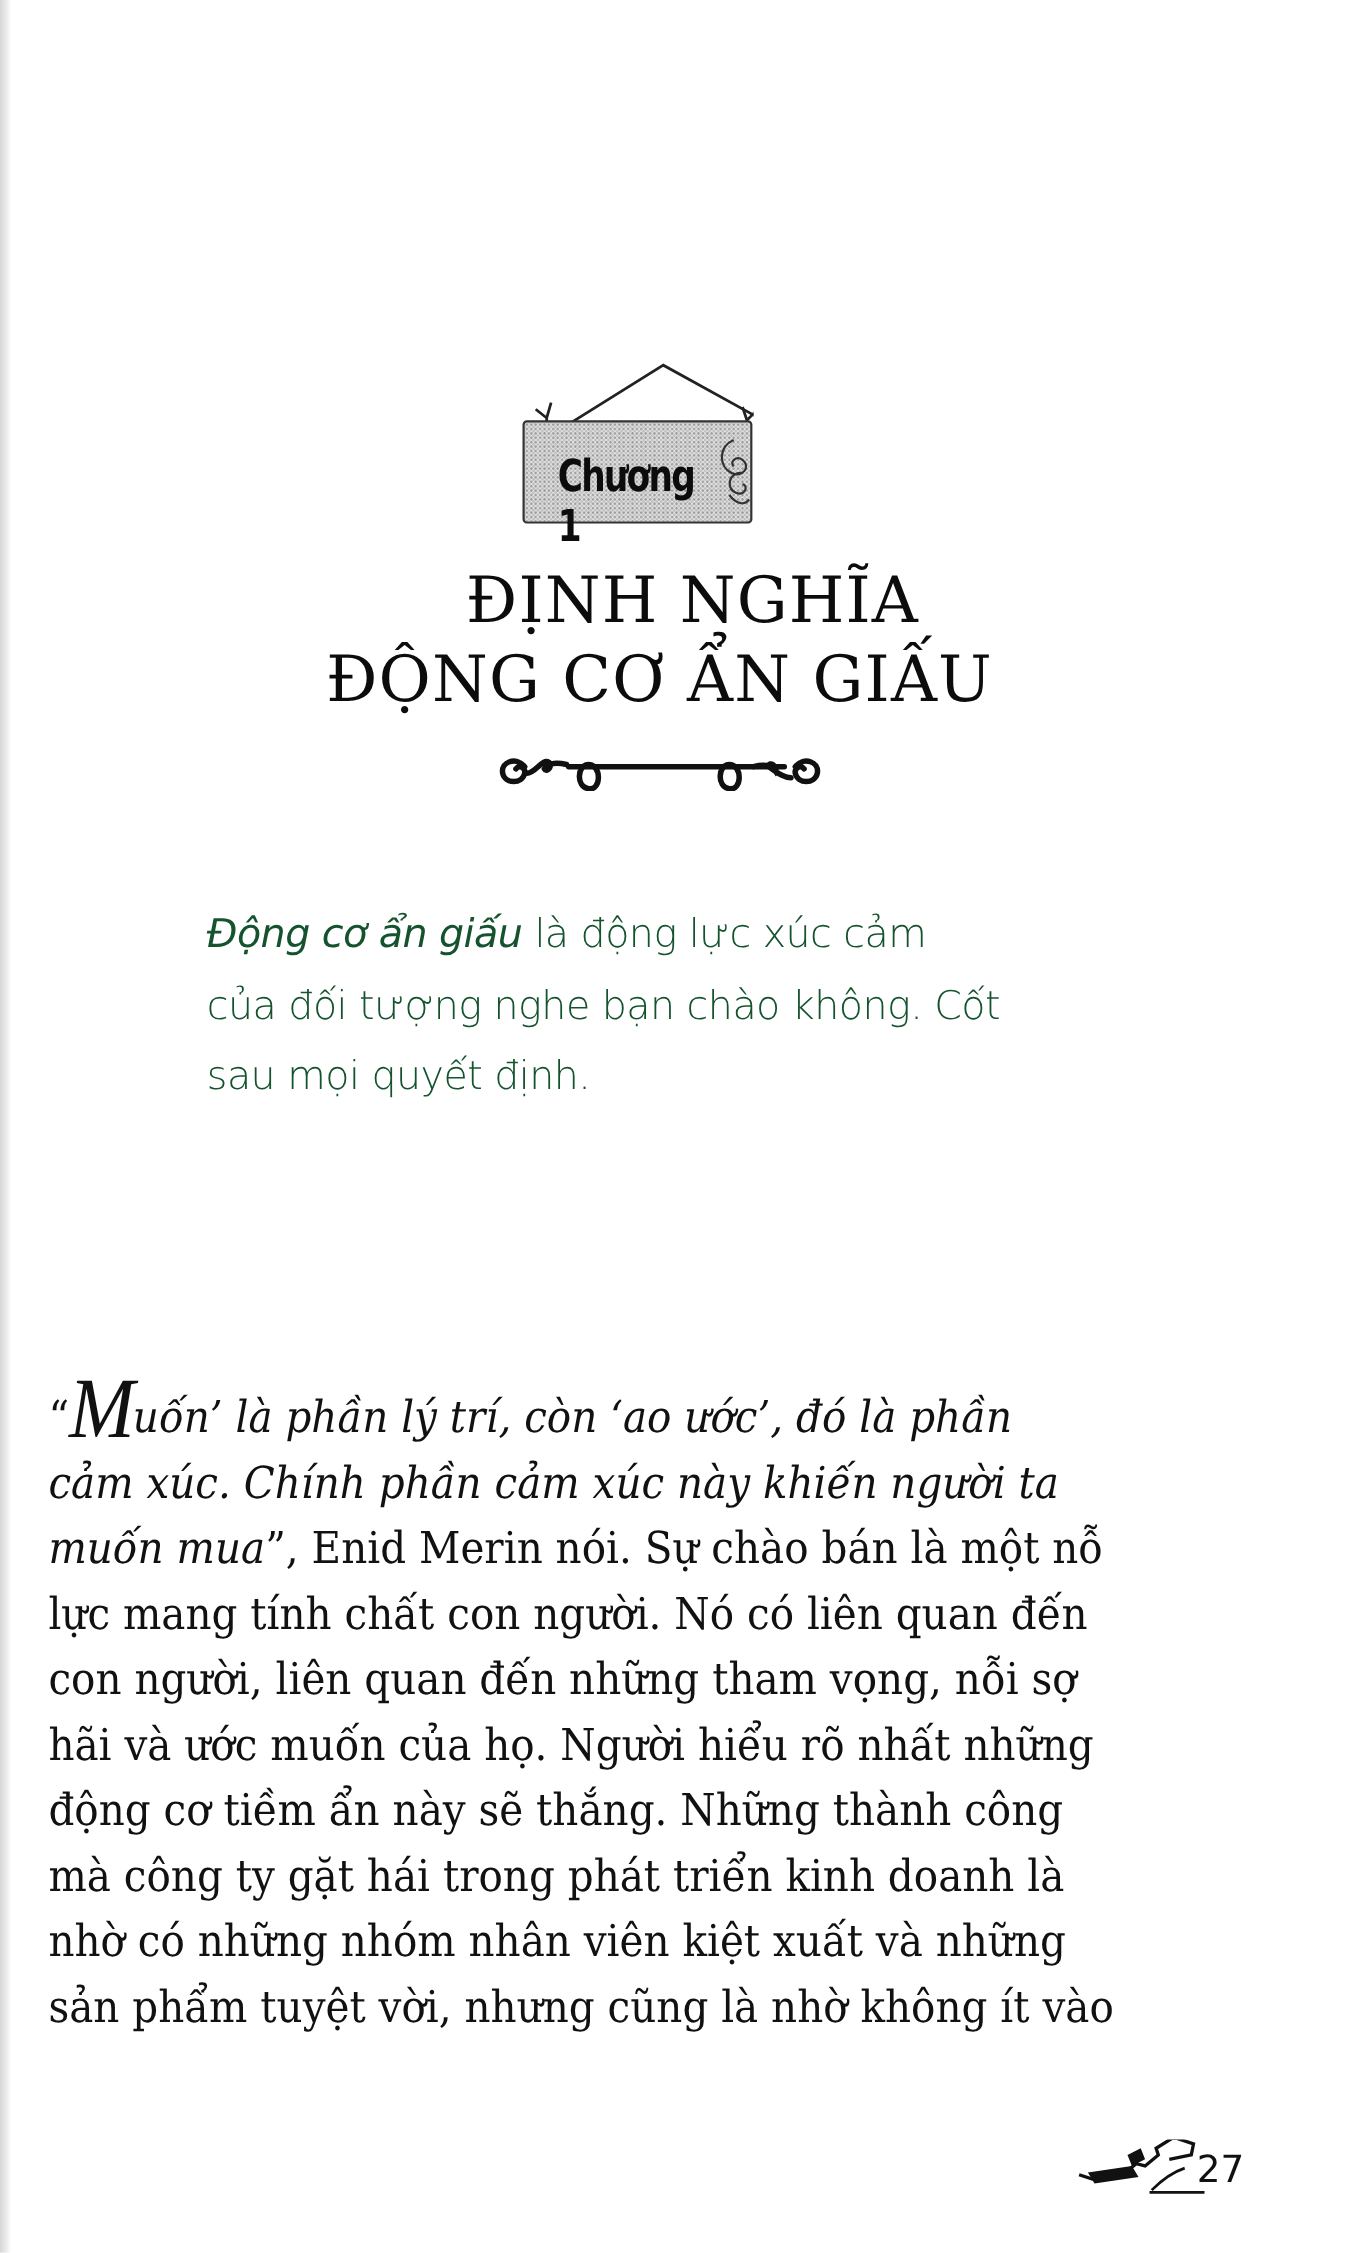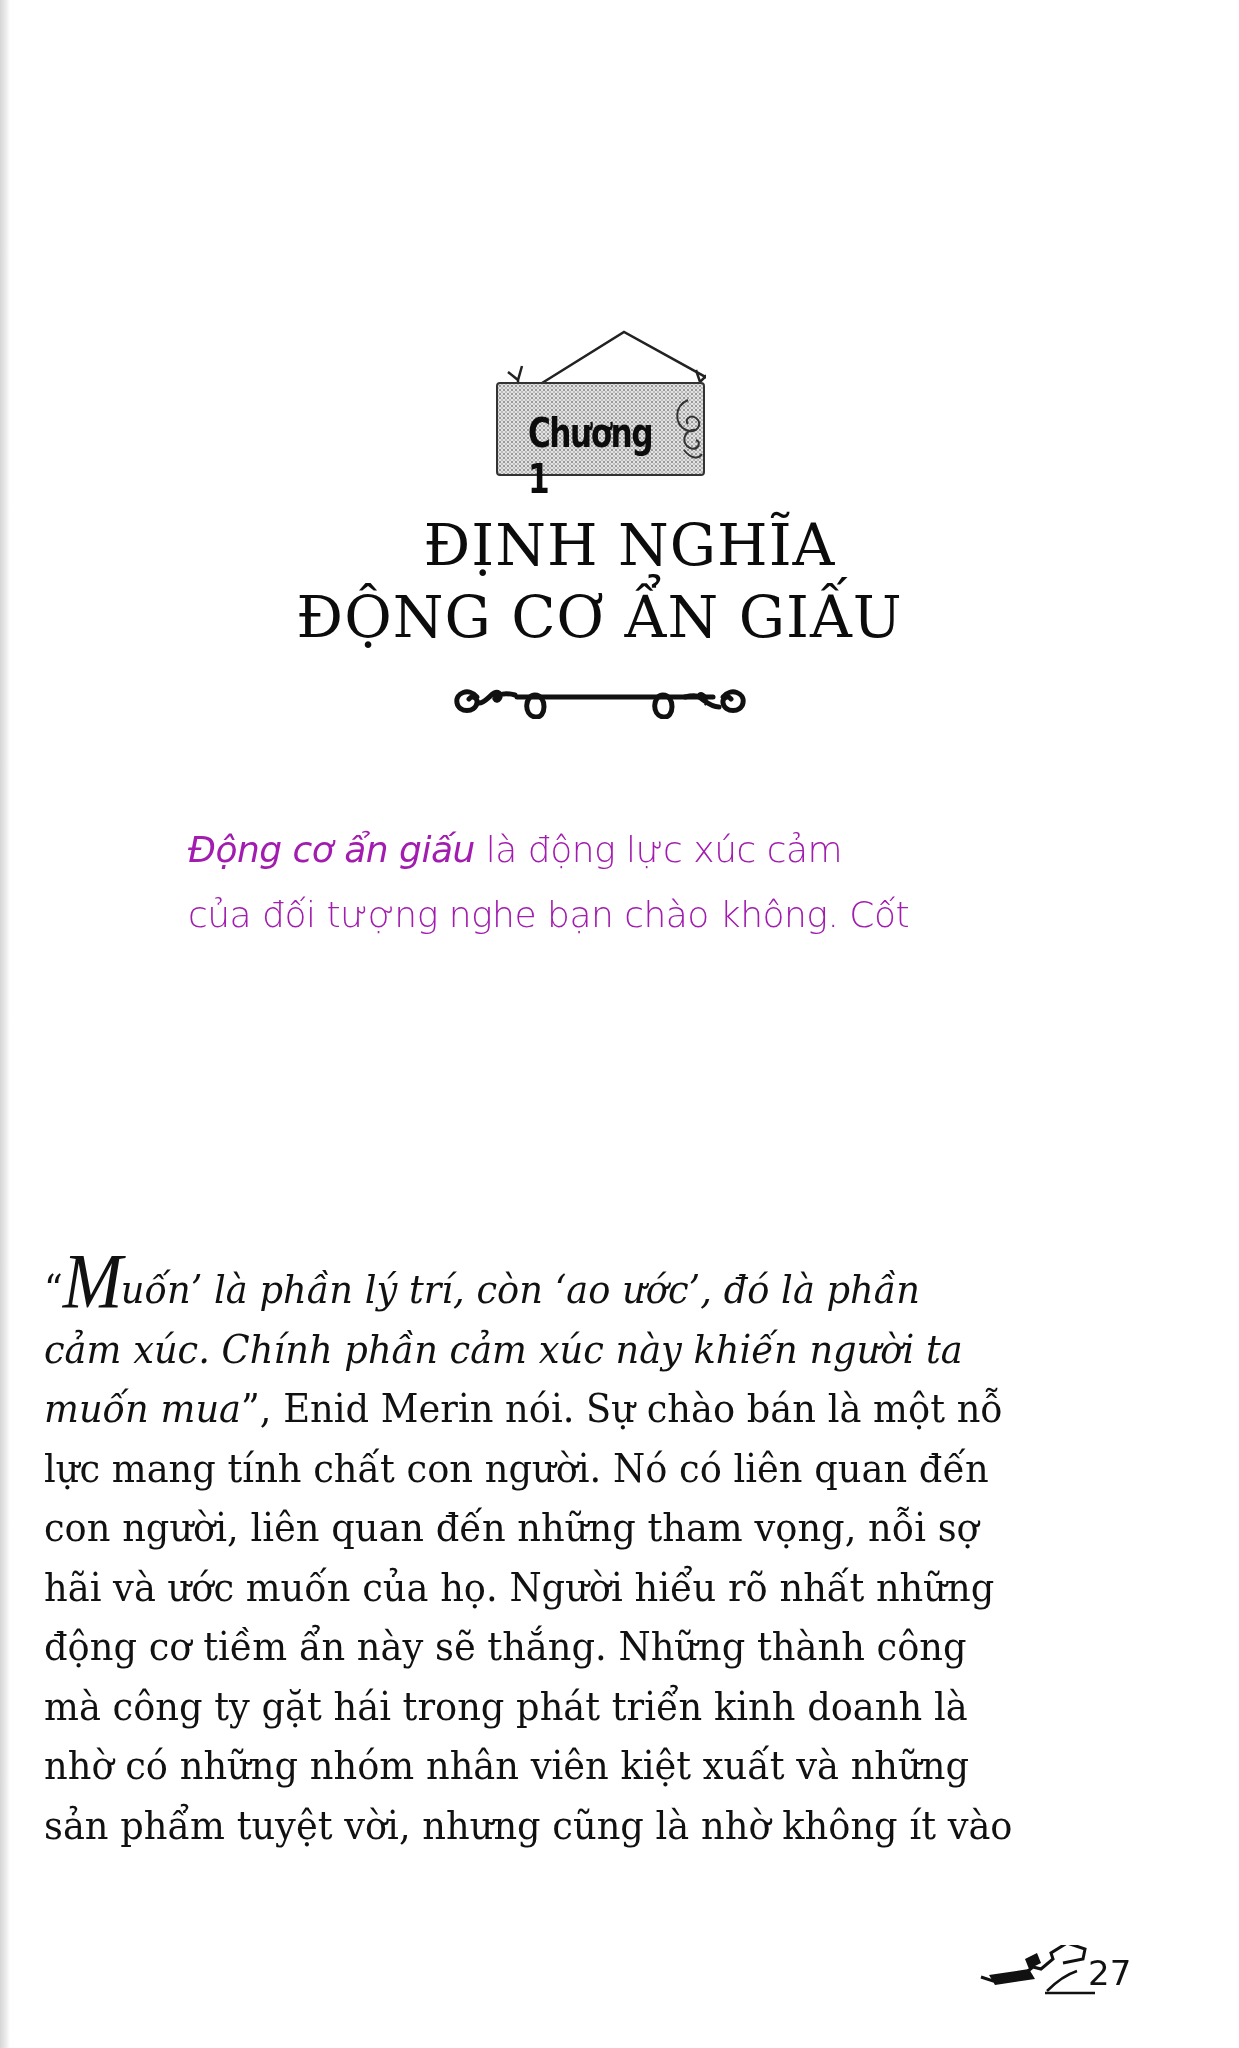--- a/index.html
+++ b/index.html
@@ -5,21 +5,21 @@
   html, body { margin:0; padding:0; }
   body {
     width:1239px; height:2048px; background:#fff; position:relative; overflow:hidden;
     color:#111;
   }
   .edge {
     position:absolute; left:0; top:0; width:10px; height:2048px;
     background:linear-gradient(90deg,#d6d6d6 0%,#ececec 60%,#fff 100%);
   }
   
-  .sign { position:absolute; left:496px; top:330px; width:210px; height:145px; }
+  .sign { position:absolute; left:475px; top:330px; width:210px; height:145px; }
   .sign svg { position:absolute; left:0; top:0; }
   .sign-plate {
     position:absolute; left:0; top:52px; width:205px; height:90px;
     border:2px solid #333; border-radius:4px;
     background:
       radial-gradient(#9a9a9a 1px, transparent 1.2px) 0 0/4px 4px,
       radial-gradient(#bdbdbd 1px, transparent 1.2px) 2px 2px/4px 4px,
       #e2e2e2;
   }
   .sign-label {
@@ -32,21 +32,21 @@
     position:absolute; left:0; width:1239px; text-align:center;
     font-family:"DejaVu Serif", serif; font-size:58px; line-height:1; color:#0c0c0c;
     letter-spacing:1px;
   }
   .t1 { top:516px; left:10px; }
   .t2 { top:588px; left:-20px; }
   .divider { position:absolute; left:445px; top:675px; }
   .intro {
     position:absolute; left:188px; top:818px; width:880px;
     font-family:"DejaVu Sans", sans-serif; font-size:36px; line-height:64.5px;
-    color:#a21caf; letter-spacing:-0.5px; font-weight:300;
+    color:#14532d; letter-spacing:-0.5px; font-weight:300;
   }
   .intro .ln { white-space:nowrap; display:block; }
   .intro em { font-style:italic; }
   .body {
     position:absolute; left:44px; top:1260px; width:1100px;
     font-family:"DejaVu Serif", serif; font-size:40px; line-height:59.5px; color:#111;
     transform:scaleX(0.92); transform-origin:left;
   }
   .body .ln { display:block; white-space:nowrap; }
   .body em { font-style:italic; }
@@ -92,20 +92,21 @@
     <path d="M90,20 c-10,0 -12,20 0,22 c12,2 12,-22 0,-22"></path>
     <path d="M218,20 c-10,0 -12,20 0,22 c12,2 12,-22 0,-22"></path>
     <path d="M240,22 c8,-2 16,-2 20,4 c2,-4 -6,-10 -6,-4 c6,4 12,10 20,10"></path>
     <path d="M278,22 c8,-10 22,-4 20,6 c-2,10 -18,10 -20,0 c-1,-5 5,-8 8,-4"></path>
   </g>
 </svg>
 
 <div class="intro">
   <span class="ln"><em>Động cơ ẩn giấu</em><span> là động lực xúc cảm</span></span>
   <span class="ln">của đối tượng nghe bạn chào không. Cốt</span>
+  <span class="ln">sau mọi quyết định.</span>
 </div>
 
 <div class="body">
   <span class="ln">
     <span>“</span><span class="dropcap">M</span><em>uốn’ là phần lý trí, còn ‘ao ước’, đó là phần</em>
   </span>
   <span class="ln"><em>cảm xúc. Chính phần cảm xúc này khiến người ta</em></span>
   <span class="ln"><em>muốn mua</em><span>”, Enid Merin nói. Sự chào bán là một nỗ</span></span>
   <span class="ln">lực mang tính chất con người. Nó có liên quan đến</span>
   <span class="ln">con người, liên quan đến những tham vọng, nỗi sợ</span>

